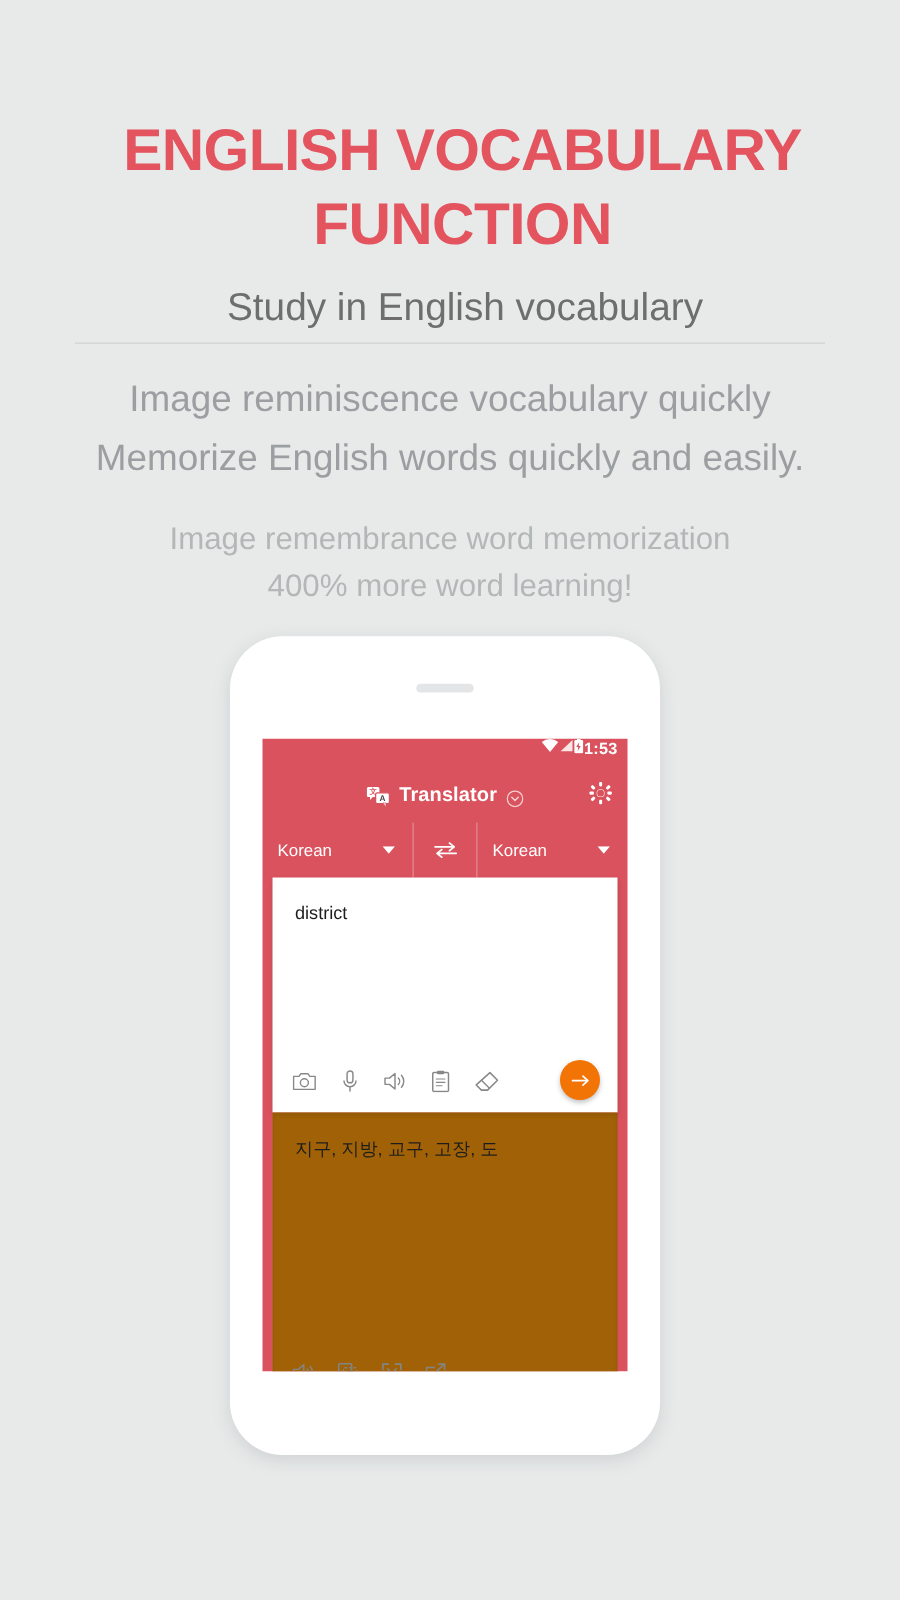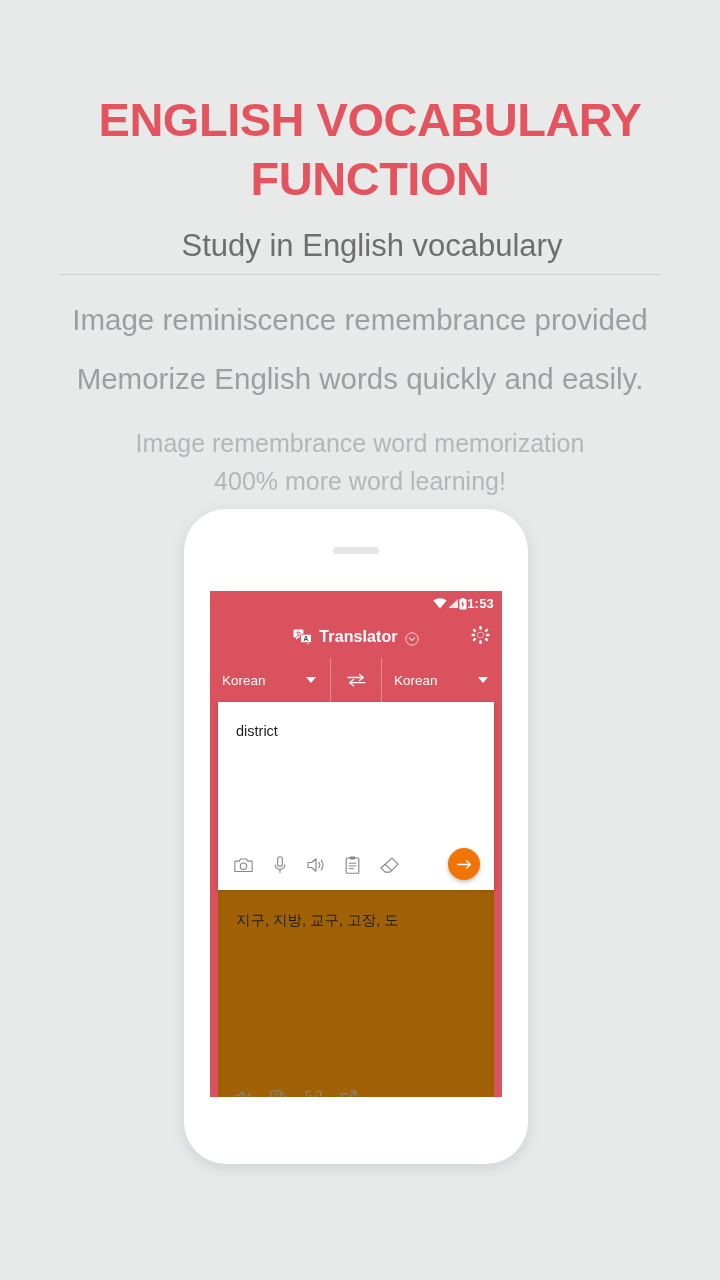--- a/index.html
+++ b/index.html
@@ -51,21 +51,21 @@
   }
   .screen {
     position: absolute; left: 26px; top: 82px;
     width: 292px; height: 506px;
     background: #d9525e;
     overflow: hidden;
   }
 
   
   .statusbar {
-    height: 25px; display: flex; align-items: center; justify-content: flex-end;
+    height: 25px; display: flex; justify-content: flex-end;
     padding-right: 8px; gap: 0;
   }
   .sb-icon { display: block; }
   .sb-time { color: #fff; font-size: 13px; font-weight: 700; letter-spacing: 0.2px; }
 
   
   .appbar {
     height: 42px; position: relative;
     display: flex; align-items: center; justify-content: center;
   }
@@ -127,22 +127,22 @@
 <body>
 
 <div class="page">
 
   <div class="promo">
     <div class="promo-title">ENGLISH VOCABULARY FUNCTION</div>
     <div class="promo-subtitle">Study in English vocabulary</div>
   </div>
   <div class="promo-rule"></div>
   <div class="promo" style="top:296px;">
-    <div class="promo-lead" style="margin-top:0;">Image reminiscence remembrance provided</div>
-    <div class="promo-lead" style="margin-top:12px;">Memorize English words quickly and easily.</div>
+    <div class="promo-lead" style="margin-top:0;">Image reminiscence vocabulary quickly</div>
+    <div class="promo-lead" style="margin-top:0;">Memorize English words quickly and easily.</div>
     <div class="promo-sub2">Image remembrance word memorization</div>
     <div class="promo-sub2" style="margin-top:0;">400% more word learning!</div>
   </div>
 
   <div class="phone">
     <div class="phone-speaker"></div>
 
     <div class="screen">
 
       <div class="statusbar">

